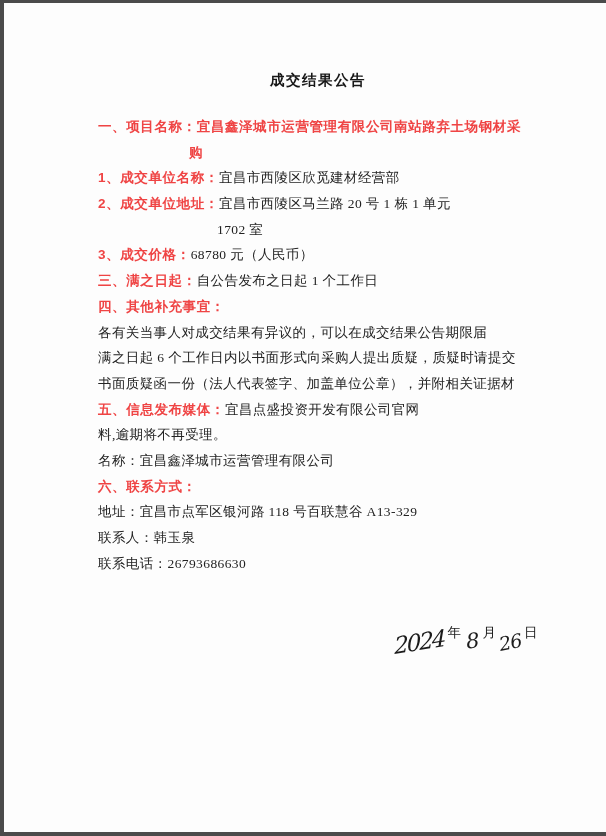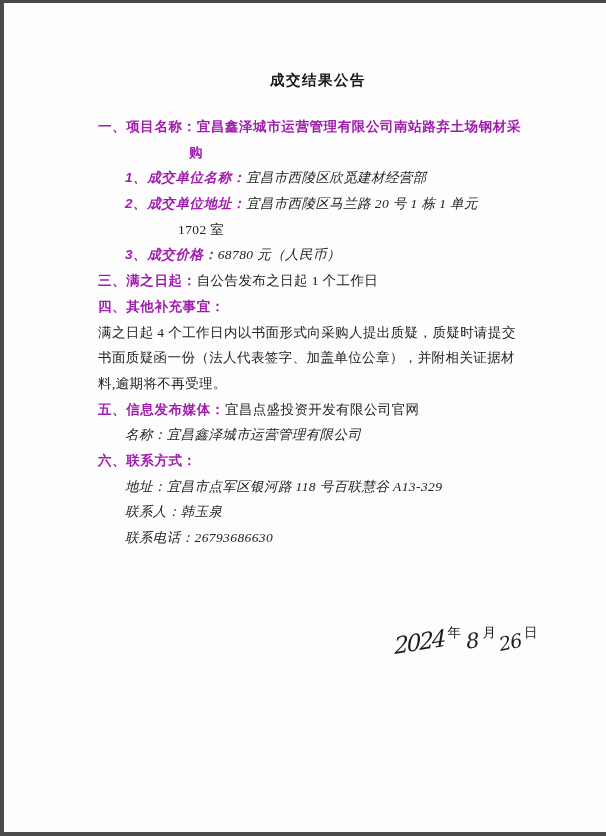--- a/index.html
+++ b/index.html
@@ -24,29 +24,29 @@
     color:#171717;
     padding-left:15px;
   }
   .body{
     position:absolute;left:98px;top:114px;width:470px;
     font-size:13.5px;line-height:25.7px;white-space:nowrap;
   }
   .ln{height:25.7px;}
   .lbl{
     font-family:"Liberation Sans", sans-serif;
-    font-weight:bold;letter-spacing:0.6px;color:#a21caf;
+    font-weight:bold;letter-spacing:0.6px;color:#ef4444;
   }
   .val{
     font-family:"Liberation Serif", serif;
     letter-spacing:0.4px;color:#222;
   }
-  .ind-item{margin-left:27px;font-style:italic;}
+  .ind-item{}
   .ind-cont1{margin-left:91px;}
-  .ind-cont2{margin-left:80px;}
+  .ind-cont2{margin-left:119px;}
 
   .date-line{
     position:absolute;left:394px;top:616px;height:52px;
     display:flex;align-items:flex-start;gap:3px;
     color:#1b1b1b;
   }
   .hw{
     display:inline-block;
     font-family:"DejaVu Serif", serif;
     font-style:italic;
@@ -88,31 +88,34 @@
     </div>
     <div class="ln ind-item">
       <span class="lbl">3、成交价格：</span><span class="val">68780 元（人民币）</span>
     </div>
     <div class="ln">
       <span class="lbl">三、满之日起：</span><span class="val">自公告发布之日起 1 个工作日</span>
     </div>
     <div class="ln">
       <span class="lbl">四、其他补充事宜：</span>
     </div>
+    <div class="ln ind-item">
+      <span class="val">各有关当事人对成交结果有异议的，可以在成交结果公告期限届</span>
+    </div>
     <div class="ln">
-      <span class="val">满之日起 4 个工作日内以书面形式向采购人提出质疑，质疑时请提交</span>
+      <span class="val">满之日起 6 个工作日内以书面形式向采购人提出质疑，质疑时请提交</span>
     </div>
     <div class="ln">
       <span class="val">书面质疑函一份（法人代表签字、加盖单位公章），并附相关证据材</span>
     </div>
     <div class="ln">
-      <span class="val">料,逾期将不再受理。</span>
+      <span class="lbl">五、信息发布媒体：</span><span class="val">宜昌点盛投资开发有限公司官网</span>
     </div>
     <div class="ln">
-      <span class="lbl">五、信息发布媒体：</span><span class="val">宜昌点盛投资开发有限公司官网</span>
+      <span class="val">料,逾期将不再受理。</span>
     </div>
     <div class="ln ind-item">
       <span class="val">名称：宜昌鑫泽城市运营管理有限公司</span>
     </div>
     <div class="ln">
       <span class="lbl">六、联系方式：</span>
     </div>
     <div class="ln ind-item">
       <span class="val">地址：宜昌市点军区银河路 118 号百联慧谷 A13-329</span>
     </div>

